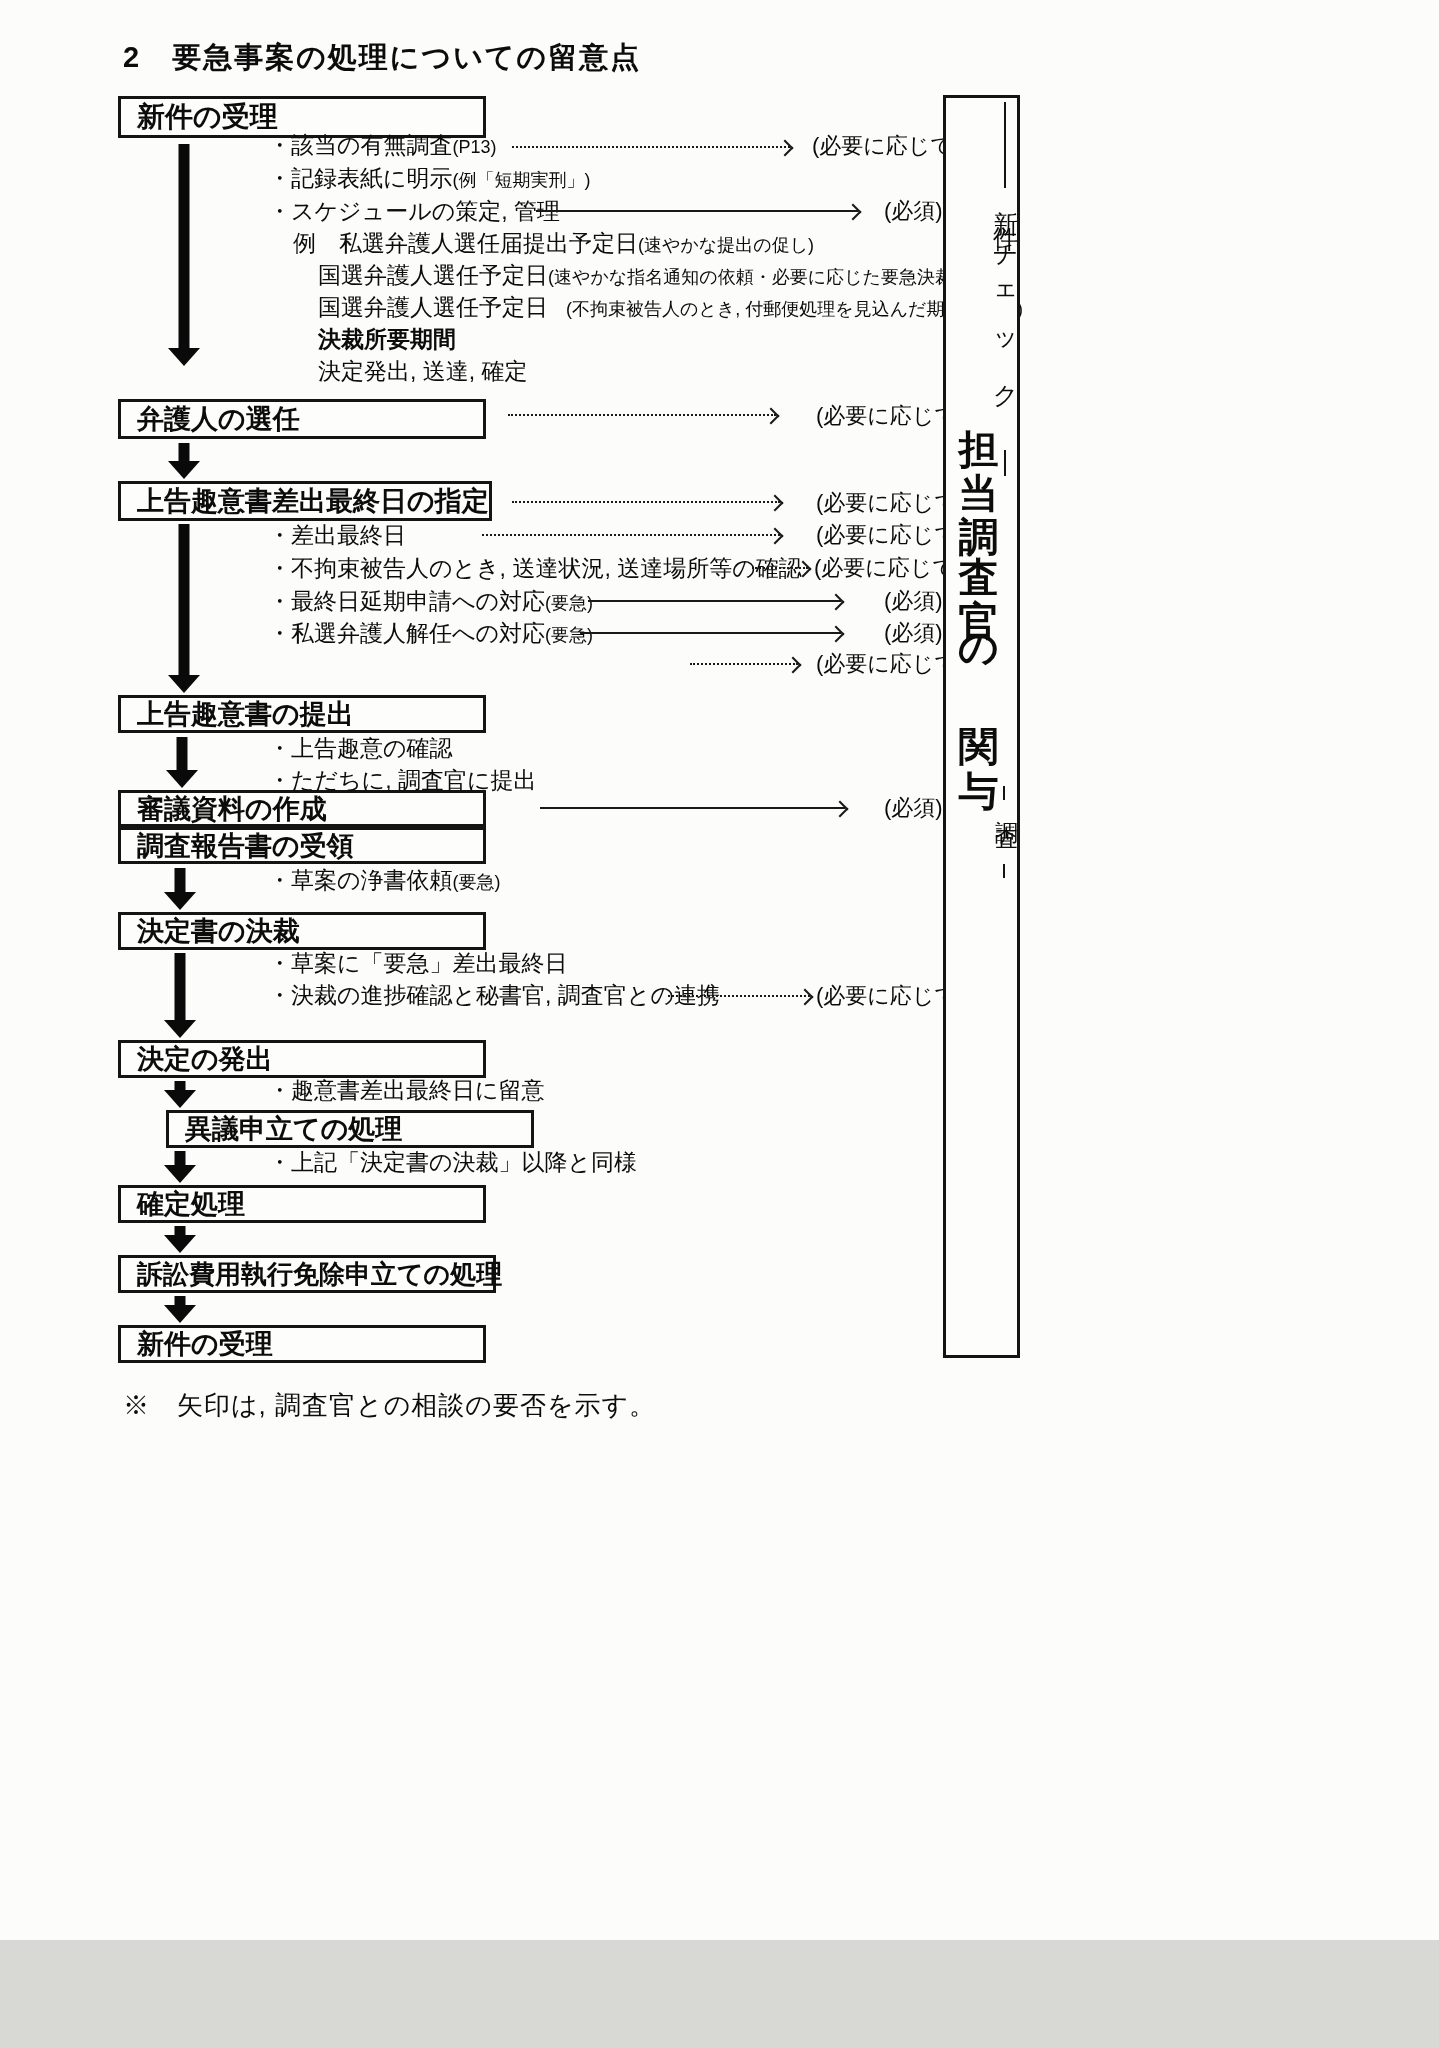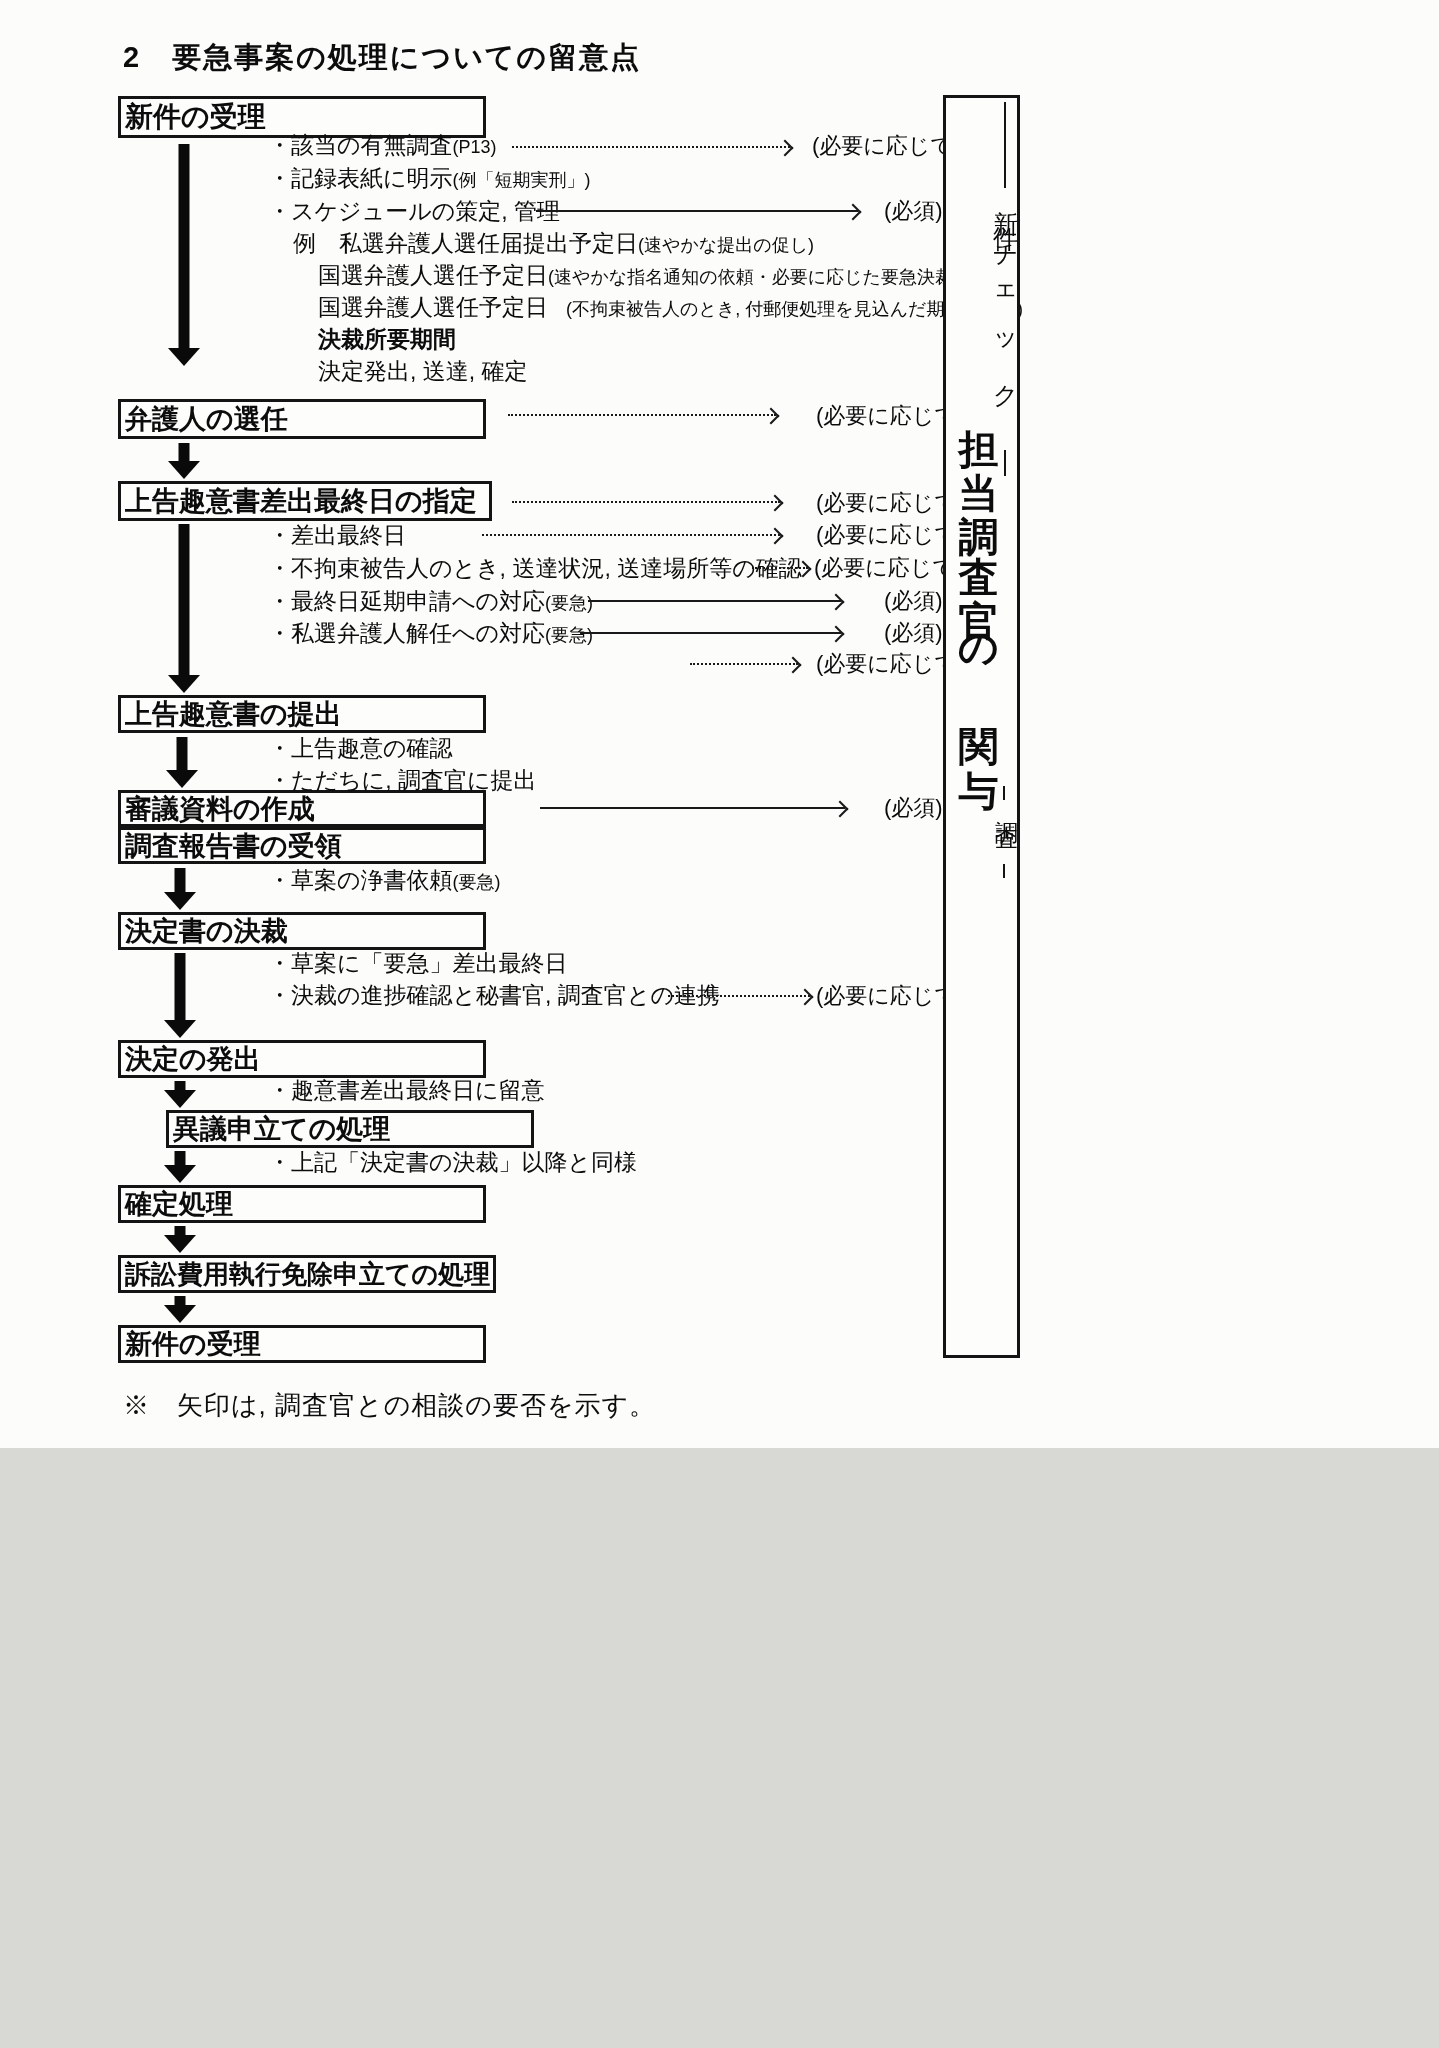--- a/index.html
+++ b/index.html
@@ -1,31 +1,31 @@
 <!DOCTYPE html>
 <html><head>
 <meta charset="utf-8">
 <style>
   * { margin:0; padding:0; box-sizing:border-box; }
   html,body { background:#d8d8d4; }
   .page {
-    position:relative; width:1439px; height:1448px; margin:0 auto;
+    position:relative; width:1439px; height:1940px; margin:0 auto;
     background:#fcfcfa; color:#0c0c0c;
     font-family:"Liberation Sans", sans-serif;
     overflow:hidden;
   }
   .title {
     position:absolute; left:123px; top:38px;
     font-size:29px; font-weight:bold; letter-spacing:2px; white-space:nowrap;
   }
   .fbox {
     position:absolute; left:118px;
     border:3px solid #141414; background:#fdfdfb;
     font-size:27px; font-weight:bold; white-space:nowrap;
-    display:flex; align-items:center; padding-left:4px;
+    display:flex; align-items:center; padding-left:16px;
   }
   .note { position:absolute; font-size:23px; white-space:nowrap; }
   .note .sm { font-size:18px; }
   .ann { position:absolute; font-size:22px; white-space:nowrap; }
 
   
   .harrow { position:absolute; height:0; border-top:2px dotted #191919; }
   .harrow.solid { border-top-style:solid; }
   .harrow::after {
     content:""; position:absolute; right:-1px; top:-6px;

